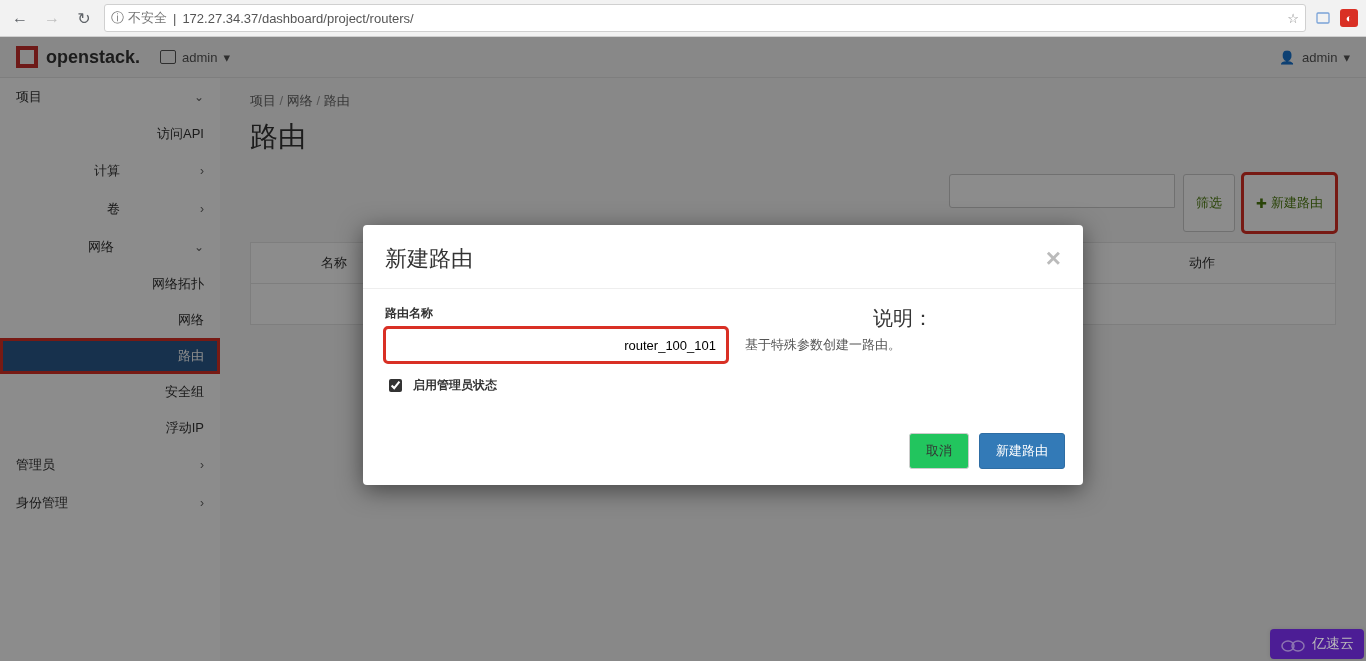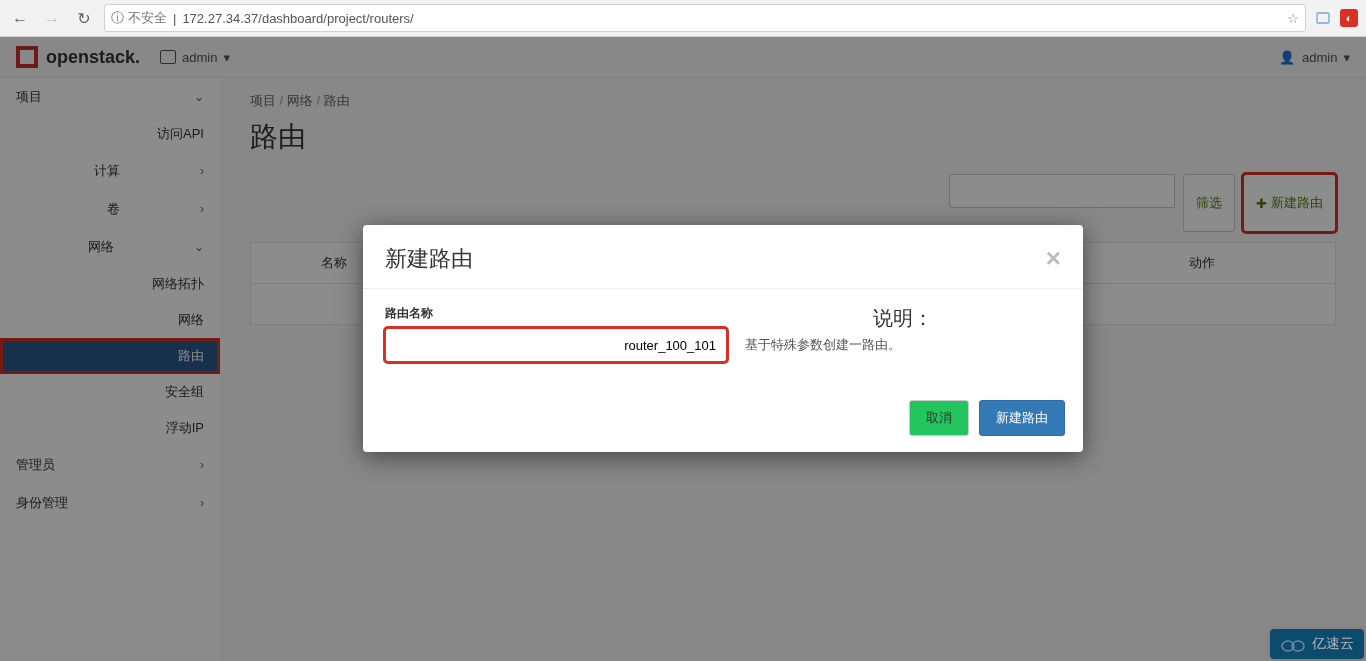--- a/index.html
+++ b/index.html
@@ -52,21 +52,21 @@
 .form-group label{display:block;font-weight:bold;margin-bottom:6px;font-size:12px;}
 .form-group input[type=text]{width:320px;height:32px;border:1px solid #ccc;border-radius:3px;padding:0 10px;font-size:13px;text-align:right;}
 .checkbox-row{display:flex;align-items:center;gap:8px;font-weight:bold;font-size:12px;}
 .checkbox-row input{accent-color:#333;}
 .help-col h4{margin:0 0 4px;font-size:20px;font-weight:normal;text-align:center;}
 .help-col p{margin:0;color:#555;font-size:13px;}
 .modal-foot{padding:12px 18px 16px;display:flex;justify-content:flex-end;gap:10px;border-top:0;}
 .m-btn{height:34px;border:1px solid #ccc;border-radius:3px;background:#22c55e;padding:0 16px;display:flex;align-items:center;cursor:pointer;}
 .m-btn.primary{background:#337ab7;border-color:#2e6da4;color:#fff;}
 .hl-red{outline:3px solid #d93025;outline-offset:-1px;}
-.watermark{position:absolute;right:2px;bottom:2px;background:#0c4a6e;color:#bbb;font-size:14px;padding:6px 10px;border-radius:4px;box-shadow:0 0 4px rgba(0,0,0,0.1);display:flex;align-items:center;gap:6px;}
+.watermark{position:absolute;right:2px;bottom:2px;background:#4c1d95;color:#bbb;font-size:14px;padding:6px 10px;border-radius:4px;box-shadow:0 0 4px rgba(0,0,0,0.1);display:flex;align-items:center;gap:6px;}
 .watermark svg{opacity:0.5;}
 </style>
 </head>
 <body>
 
 <div class="browser">
 
   <div class="chrome-bar">
     <div class="nav-btn">←</div>
     <div class="nav-btn disabled">→</div>
@@ -181,20 +181,24 @@
       <div class="modal-head">
         <h3>新建路由</h3>
         <span class="close">×</span>
       </div>
       <div class="modal-body">
         <div class="form-col">
           <div class="form-group">
             <label>路由名称</label>
             <input type="text" class="hl-red" value="router_100_101" style="">
           </div>
+          <div class="form-group checkbox-row">
+            <input type="checkbox" checked="" style="">
+            <span>启用管理员状态</span>
+          </div>
         </div>
         <div class="help-col">
           <h4>说明：</h4>
           <p>基于特殊参数创建一路由。</p>
         </div>
       </div>
       <div class="modal-foot">
         <div class="m-btn">
             <span>取消</span>
           </div>

